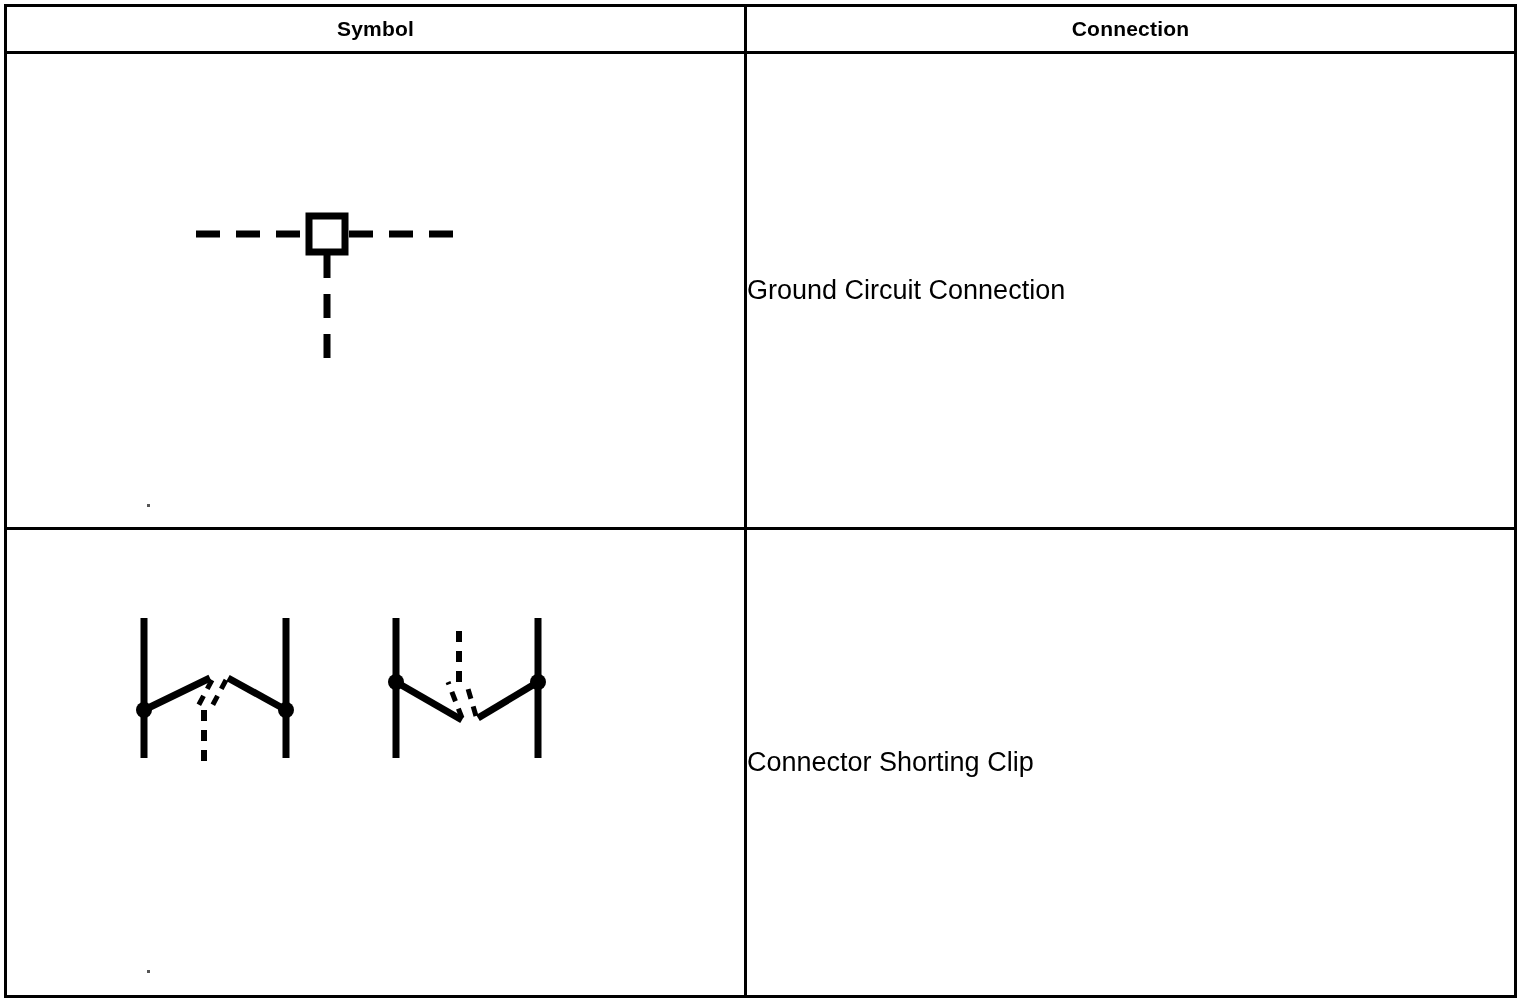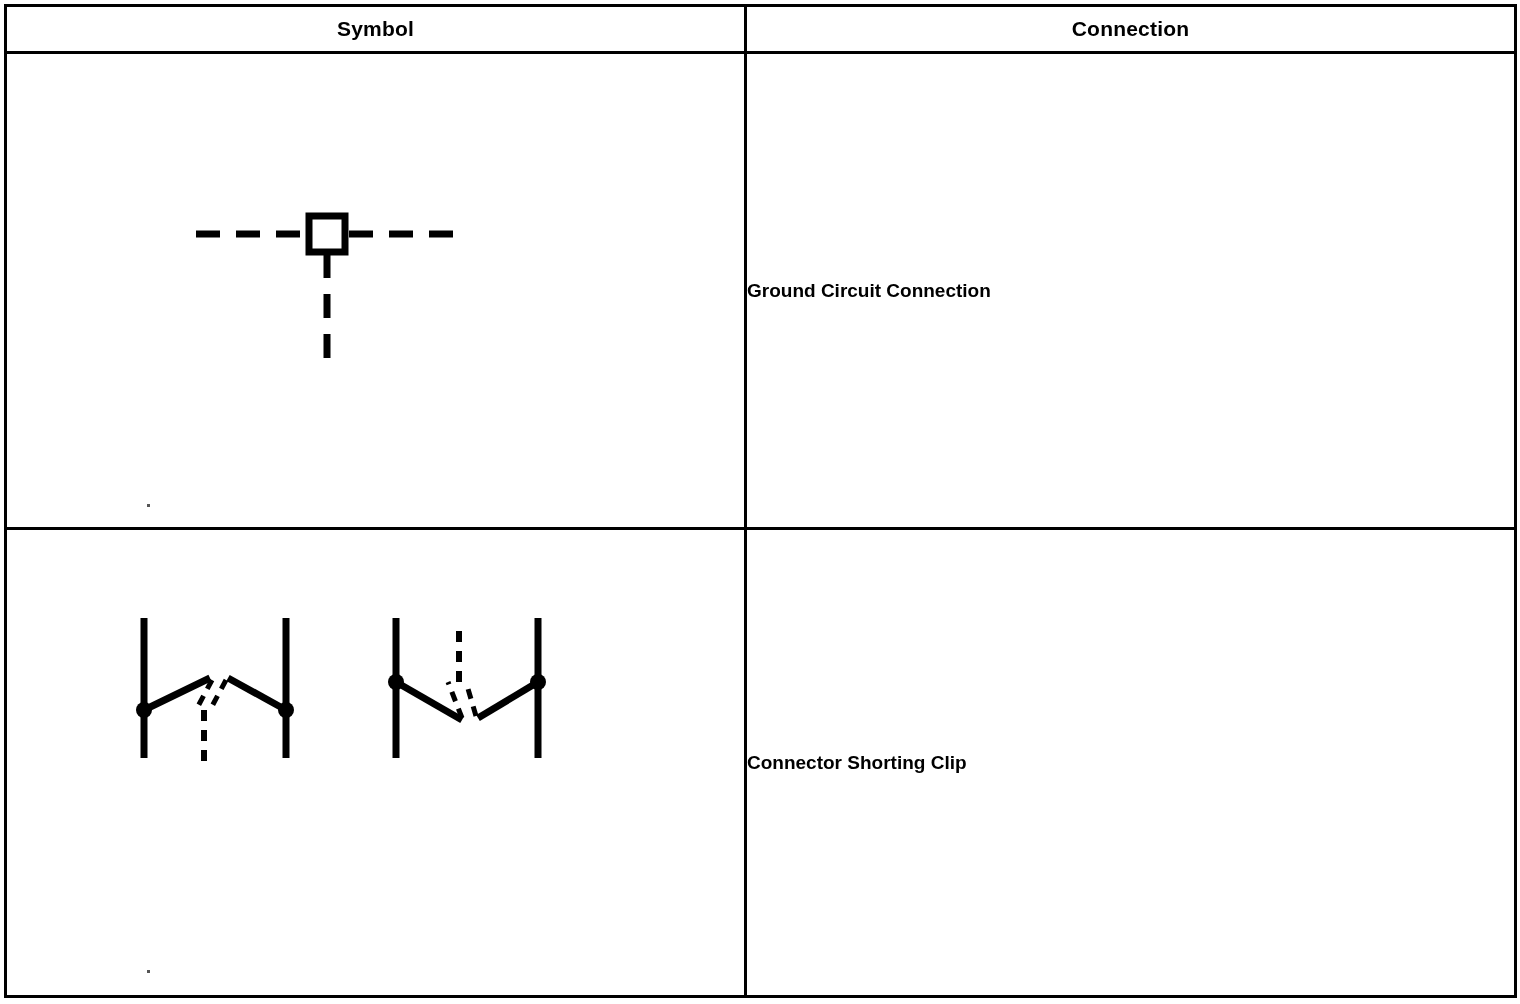--- a/index.html
+++ b/index.html
@@ -44,22 +44,22 @@
     letter-spacing: 0.2px;
   }
   td.symbol-cell {
     width: 740px;
     text-align: center;
     position: relative;
   }
   td.desc-cell {
     text-align: left;
     padding-left: 8px;
-    font-size: 19px;
-    font-weight: bold;
+    font-size: 27px;
+    font-weight: normal;
   }
   .row-ground td { height: 470px; }
   .row-clip td { height: 462px; }
   .svg-wrap {
     width: 100%;
     height: 100%;
     display: block;
   }
   .svg-wrap svg {
     display: block;

